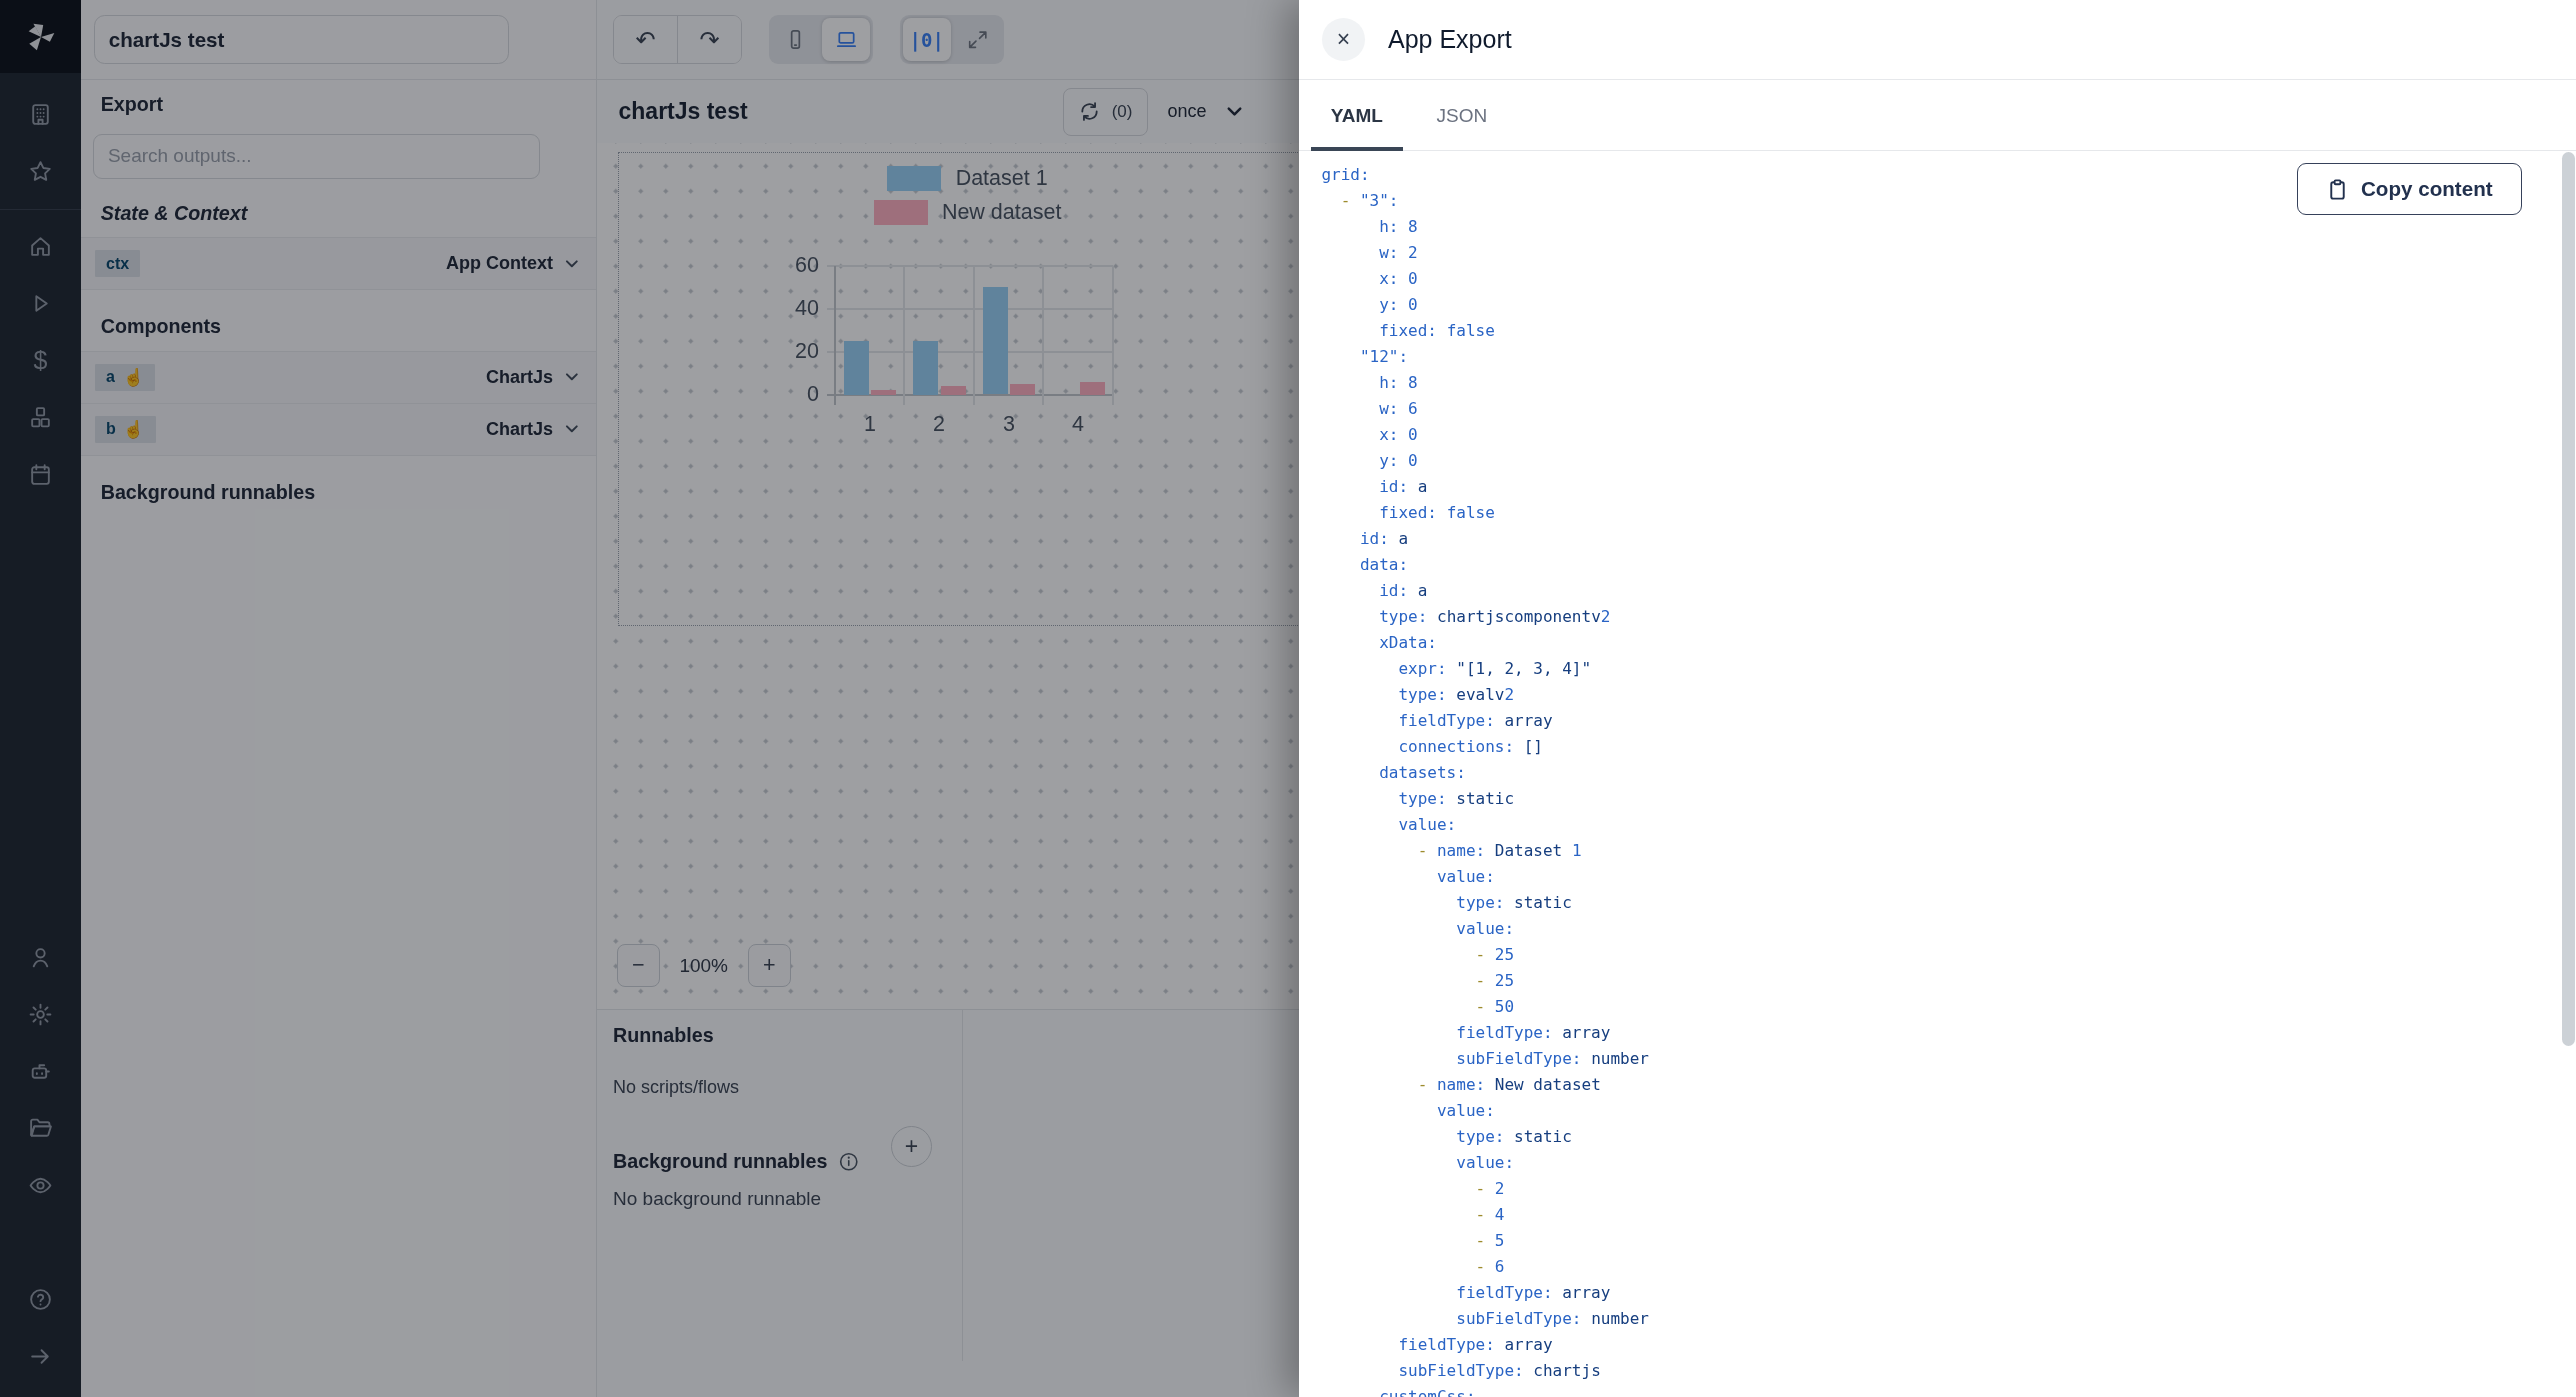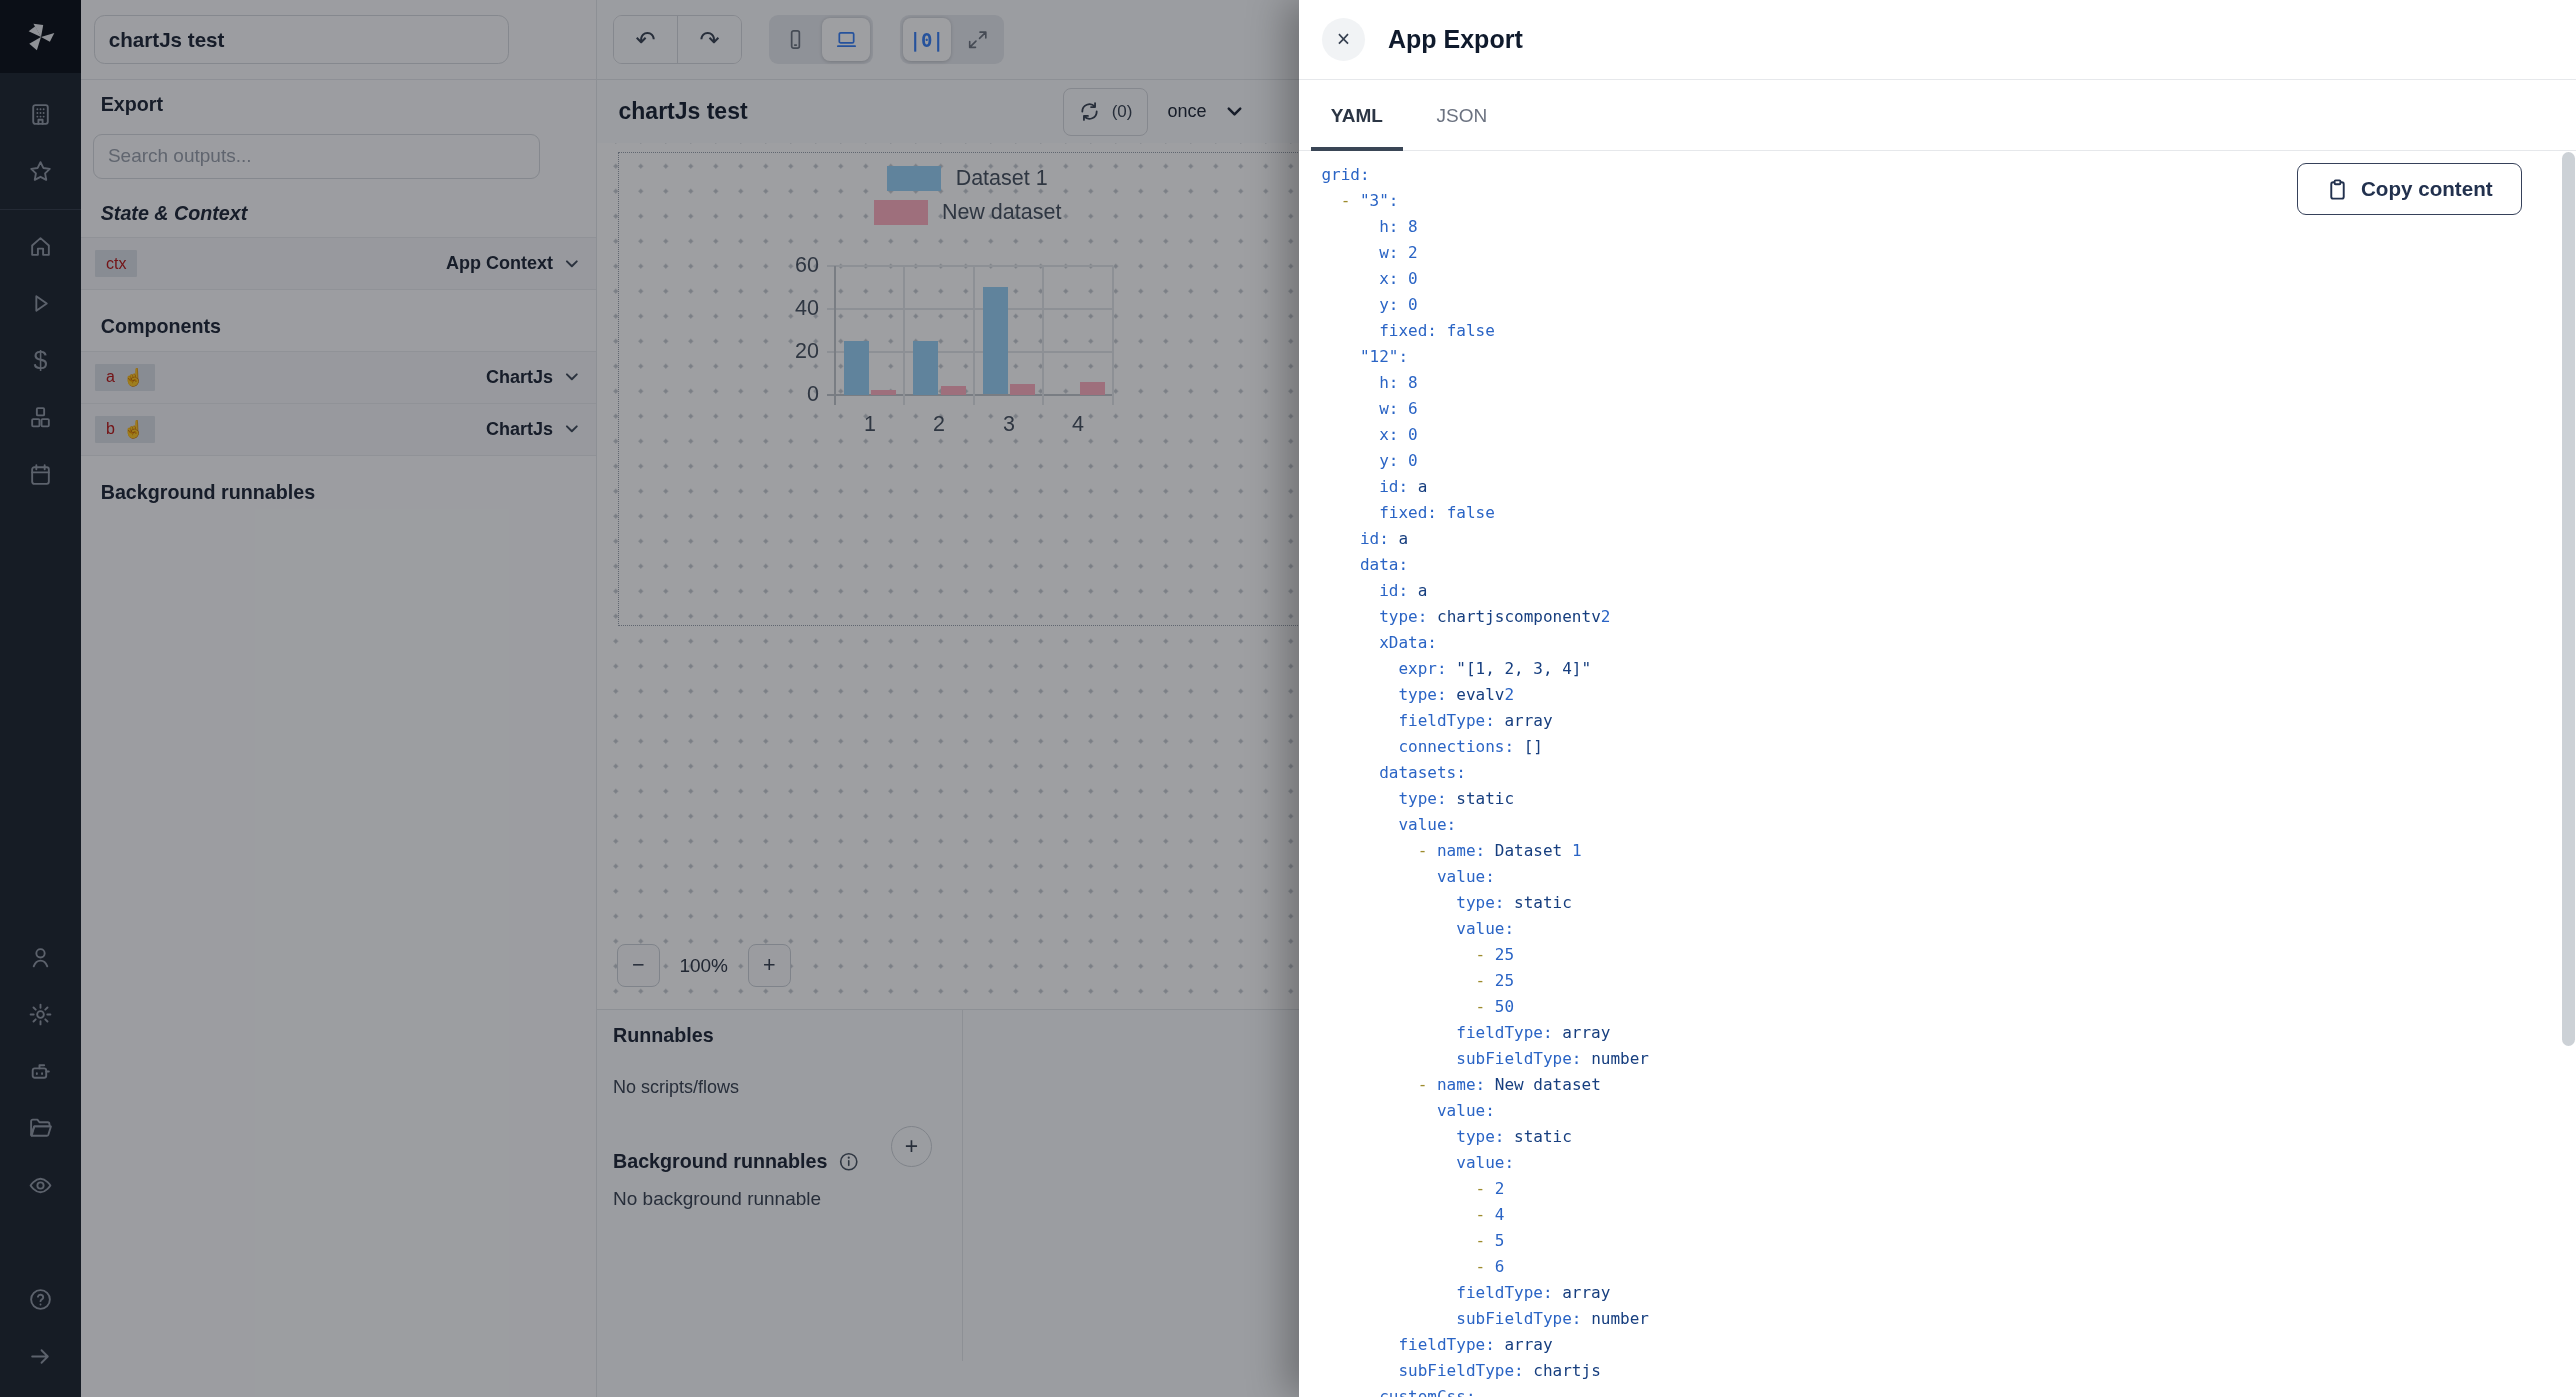--- a/index.html
+++ b/index.html
@@ -24,21 +24,21 @@
   .title-input{width:385px;height:47px;border:1.8px solid #d6d9de;border-radius:10.7px;background:transparent;
     font-family:"Liberation Sans",sans-serif;font-weight:700;font-size:20.6px;color:#232c3b;padding:0 14.3px;outline:none;}
   .lp-title{font-weight:700;font-size:19.7px;margin:12.5px 0 0 19.7px;}
   .search-input{margin:18px 0 0 11.6px;width:447px;height:45px;border:1.8px solid #d6d9de;border-radius:9px;
     background:transparent;font-family:"Liberation Sans",sans-serif;font-size:19px;color:#232c3b;padding:0 14.3px;box-sizing:border-box;outline:none;}
   .search-input::placeholder{color:#9aa1ac;}
   .lp-rows{margin-top:12.5px;}
   .lp-row{height:51px;background:#f5f6f8;border-top:0.9px solid #e8eaee;display:flex;align-items:center;
     padding:0 14.3px;cursor:pointer;}
   .lp-row:last-child{border-bottom:0.9px solid #e8eaee;}
-  .badge{background:#dce0e6;border-radius:1px;padding:4.5px 10.7px;font-weight:400;font-size:16px;color:#b91c1c;
+  .badge{background:#dce0e6;border-radius:1px;padding:4.5px 10.7px;font-weight:700;font-size:16px;color:#0c4a6e;
     display:flex;align-items:center;gap:8px;}
   .pointer-glyph{font-size:17px;line-height:1;}
   .row-type{margin-left:auto;font-weight:700;font-size:18px;color:#232c3b;display:flex;align-items:center;gap:9px;}
 
   
   .center{position:absolute;left:596px;top:0;width:703px;height:100%;border-left:0.9px solid #e4e6ea;background:#fbfcfd;box-sizing:border-box;}
   .toolbar{height:80px;border-bottom:0.9px solid #e4e6ea;display:flex;align-items:center;padding-left:16px;gap:27px;box-sizing:border-box;}
   .btn-group{display:flex;border:0.9px solid #d6d9de;border-radius:9px;overflow:hidden;}
   .tb-btn{width:63px;height:47px;display:flex;align-items:center;justify-content:center;color:#3d4756;font-size:24px;background:#fbfcfd;cursor:pointer;}
   .tb-btn + .tb-btn{border-left:0.9px solid #d6d9de;}
@@ -87,21 +87,21 @@
     background:transparent;font-size:23px;color:#3d4756;display:flex;align-items:center;justify-content:center;cursor:pointer;}
   .bg-run-empty{font-size:19px;color:#3d4756;margin-top:14.3px;}
 
   
   .overlay{position:absolute;inset:0;background:rgba(5,9,15,0.39);z-index:10;}
   .modal{position:absolute;left:1299px;top:0;width:1277px;height:1397px;background:#fff;z-index:20;
     box-shadow:-14.3px 0 36px rgba(0,0,0,.28);}
   .m-header{height:80px;border-bottom:0.9px solid #e6e8eb;display:flex;align-items:center;padding-left:23px;gap:23px;box-sizing:border-box;}
   .close-btn{width:43px;height:43px;border-radius:50%;background:#f1f3f5;border:none;display:flex;align-items:center;
     justify-content:center;font-size:23px;color:#374151;cursor:pointer;line-height:1;}
-  .m-title{font-weight:700;font-size:25px;color:#0f1a2c;}
+  .m-title{font-weight:400;font-size:25px;color:#0f1a2c;}
   .m-tabs{height:71px;border-bottom:0.9px solid #e6e8eb;display:flex;align-items:flex-end;padding-left:30px;gap:50px;box-sizing:border-box;}
   .tab{position:relative;padding:0 1.8px 23px;font-size:19px;color:#6b7280;background:none;border:none;cursor:pointer;font-family:"Liberation Sans",sans-serif;}
   .tab.active{color:#2c3645;font-weight:700;}
   .tab.active::after{content:"";position:absolute;left:-18px;right:-18px;bottom:-0.9px;height:3.6px;background:#3a4656;}
   .copy-btn{position:absolute;left:998px;top:163px;width:225px;height:52px;border:1.8px solid #36415a;border-radius:9px;
     background:#fff;display:flex;align-items:center;justify-content:center;gap:11.6px;font-weight:700;font-size:20.6px;color:#22314e;cursor:pointer;font-family:"Liberation Sans",sans-serif;}
   .copy-btn svg{stroke:#22314e;fill:none;stroke-width:2;stroke-linejoin:round;}
   .code{position:absolute;left:22.4px;top:162px;width:1216px;font-family:"DejaVu Sans Mono",monospace;
     font-size:16px;line-height:26px;white-space:pre;color:#163e7f;}
   .cl{height:26px;}

